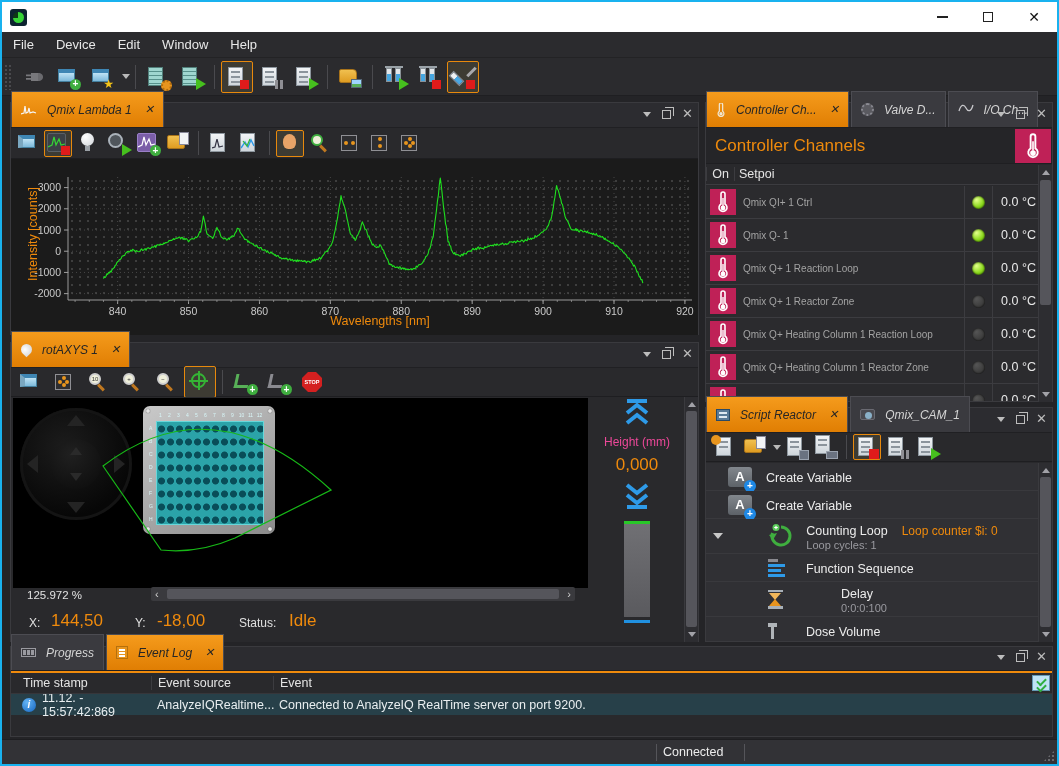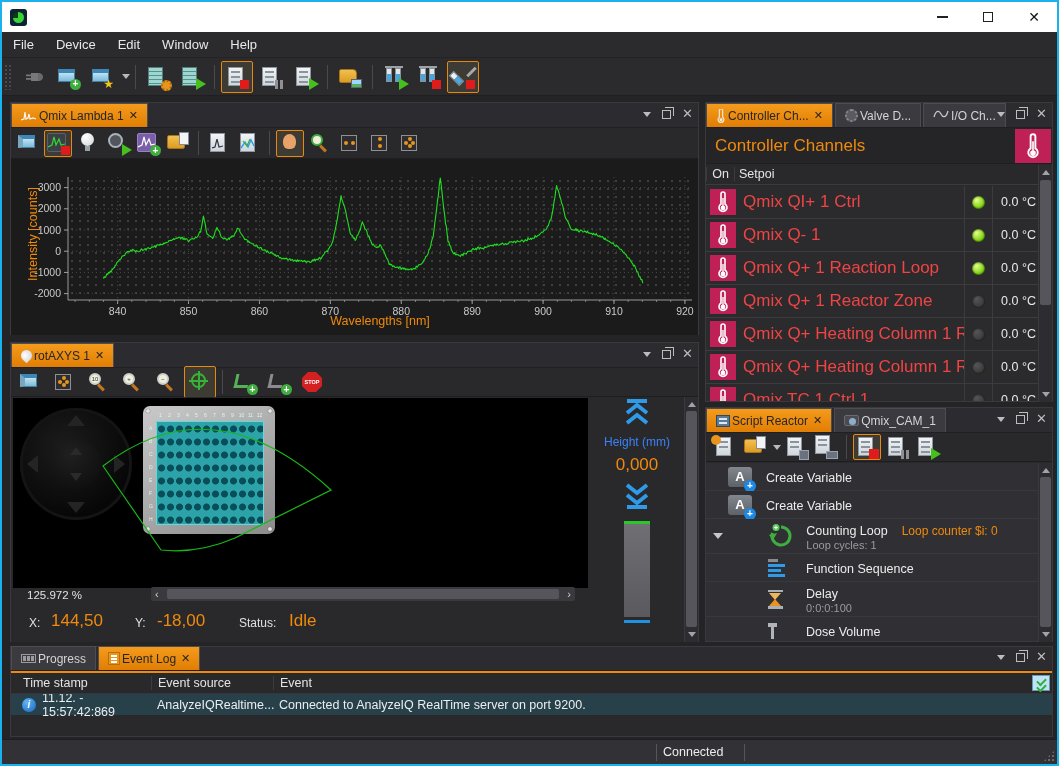--- a/index.html
+++ b/index.html
@@ -59,21 +59,21 @@
   .ic-target{position:absolute;left:3px;top:3px;width:15px;height:15px;border:2px solid #35b435;border-radius:50%;}
   .ic-target::before,.ic-target::after{content:"";position:absolute;background:#35b435;}
   .ic-target::before{left:50%;top:-4px;width:2px;height:19px;margin-left:-1px;}
   .ic-target::after{top:50%;left:-4px;height:2px;width:19px;margin-top:-1px;}
   .ic-stop{position:absolute;left:1px;top:2px;width:20px;height:20px;background:#d42020;clip-path:polygon(30% 0,70% 0,100% 30%,100% 70%,70% 100%,30% 100%,0 70%,0 30%);display:flex;align-items:center;justify-content:center;color:#fff;font-size:5.5px;font-weight:bold;}
   .ic-path{position:absolute;left:2px;top:4px;width:14px;height:14px;border-left:3px solid #58b058;border-bottom:3px solid #58b058;transform:skewX(-12deg);}
   .ic-path.gray{border-color:#8a8a90;}
   
   .panel{position:absolute;background:#29292c;border:1px solid #3a3a3e;}
   .tabbar{height:25px;background:#2c2c30;display:flex;align-items:flex-end;position:relative;border-bottom:1px solid #202023;}
-  .tab{height:24px;display:flex;align-items:center;gap:2px;padding:0 9px;font-size:12px;color:#d4d4d4;background:#3a3a3f;border:1px solid #4c4c52;border-bottom:none;margin-right:2px;white-space:nowrap;}
+  .tab{height:36px;display:flex;align-items:center;gap:10px;padding:0 9px;font-size:12px;color:#d4d4d4;background:#3a3a3f;border:1px solid #4c4c52;border-bottom:none;margin-right:2px;white-space:nowrap;font-style:italic;}
   .tab.active{background:linear-gradient(#f59b1c,#e07e03);color:#262626;}
   .tab .x{font-size:11px;margin-left:3px;}
   .pctrls{position:absolute;right:5px;top:6px;display:flex;align-items:center;gap:11px;color:#bdbdbd;}
   .pc-caret{width:0;height:0;border-left:4px solid transparent;border-right:4px solid transparent;border-top:5px solid #bdbdbd;}
   .pc-rest{width:9px;height:9px;border:1.3px solid #bdbdbd;position:relative;}
   .pc-rest::before{content:"";position:absolute;left:2px;top:-4px;width:8px;height:8px;border-top:1.3px solid #bdbdbd;border-right:1.3px solid #bdbdbd;}
   .pc-x{font-size:13px;line-height:10px;}
   
   .vscroll{position:absolute;top:0;right:0;width:14px;height:100%;background:#2d2d31;border-left:1px solid #3a3a3e;}
   .arr{position:absolute;left:3px;width:0;height:0;border-left:4px solid transparent;border-right:4px solid transparent;}
@@ -112,37 +112,37 @@
   .rowlabels span{height:13px;font-size:5px;color:#d8f6f8;display:flex;align-items:center;}
   .fansvg{position:absolute;left:0;top:0;pointer-events:none;}
   .rzoom{position:absolute;left:16px;top:192px;font-size:11.5px;color:#e2e2e2;}
   .hscroll{position:absolute;left:140px;top:190px;width:424px;height:14px;background:#3a3a3e;border-radius:2px;display:flex;align-items:center;justify-content:space-between;padding:0 4px;color:#cfcfcf;font-size:11px;}
   .hthumb{position:absolute;left:16px;top:2px;width:392px;height:10px;background:#55555b;border-radius:2px;}
   .xyline{position:absolute;left:0;top:210px;width:580px;height:30px;}
   .xyline .lbl{font-size:12px;color:#e0e0e0;}
   .xyline .val{font-size:17px;color:#ef8a0c;}
   .hcol{position:absolute;left:577px;top:0;width:98px;height:245px;text-align:center;}
   .chev{display:block;margin:0 auto;}
-  .hlabel{font-size:12px;color:#3b82f6;margin-top:8px;}
+  .hlabel{font-size:12px;color:#ec4899;margin-top:8px;}
   .hvalue{font-size:17px;color:#ef8a0c;margin-top:6px;}
   .gauge{position:relative;width:26px;height:96px;margin:10px auto 0 auto;background:linear-gradient(#707074,#5a5a5e);border-top:3px solid #28c828;}
   .gauge::after{content:"";position:absolute;left:0;bottom:-6px;width:100%;height:3px;background:#2090e0;}
   
   #controller{left:703px;top:100px;width:348px;height:300px;}
   .ctitle{position:relative;height:36px;background:#252528;border-bottom:1px solid #1f1f22;display:flex;align-items:center;}
   .ctitle .t{font-size:17px;color:#ef8a0c;padding-left:9px;}
   .thermo-btn{position:absolute;right:1px;top:1px;width:36px;height:34px;background:#bf2157;display:flex;align-items:center;justify-content:center;}
   .chead{height:21px;background:#29292c;border-bottom:1px solid #3c3c40;display:flex;align-items:center;font-size:12.5px;color:#e4e4e4;position:relative;}
   .chead .h-ctrl{width:266px;text-align:center;}
   .chead .h-on{width:28px;text-align:center;border-left:1px solid #3c3c40;}
   .chead .h-set{width:40px;padding-left:4px;border-left:1px solid #3c3c40;overflow:hidden;white-space:nowrap;}
   .crows{position:absolute;top:83px;bottom:0;left:0;right:14px;overflow:hidden;}
   .crow{height:33px;display:flex;align-items:center;border-bottom:1px solid #3c3c40;background:#2b2b2e;}
   .crow .cicon{width:26px;height:26px;background:#bf2157;margin:0 7px 0 4px;display:flex;align-items:center;justify-content:center;flex:none;}
-  .crow .cname{flex:1;font-size:17px;color:#ef4444;white-space:nowrap;overflow:hidden;}
+  .crow .cname{flex:1;font-size:10px;color:#a3a3a3;white-space:nowrap;overflow:hidden;}
   .crow .conc{width:28px;display:flex;justify-content:center;flex:none;border-left:1px solid #3c3c40;align-self:stretch;align-items:center;}
   .led{width:13px;height:13px;border-radius:50%;background:radial-gradient(circle at 35% 30%,#555,#2e2e2e);box-shadow:inset 0 0 2px #000;}
   .led.on{background:radial-gradient(circle at 35% 30%,#e2ff8a,#8cd91e 55%,#4f9a00);}
   .crow .cset{width:46px;font-size:12.5px;color:#e8e8e8;text-align:right;flex:none;border-left:1px solid #3c3c40;align-self:stretch;display:flex;align-items:center;justify-content:flex-end;padding-right:2px;}
   
   #script{left:703px;top:405px;width:348px;height:235px;}
   .stoolbar{height:29px;background:#29292c;display:flex;align-items:center;border-bottom:1px solid #1e1e21;padding-left:4px;}
   .stoolbar .tbtn{width:28px;height:26px;}
   .slist{position:absolute;top:55px;bottom:0;left:0;right:14px;overflow:hidden;background:#2c2c2f;}
   .sitem{position:relative;display:flex;align-items:center;border-bottom:1px solid #39393d;background:#303034;padding:2px 0;}
@@ -947,21 +947,21 @@
           <span style="margin-left:62px;display:flex;align-items:center;width:30px;flex:none">
             <span class="ic-seq">
               <i class="g"></i>
               <i style="top:5px;width:17px"></i>
               <i style="top:10px;width:13px"></i>
               <i style="top:15px;width:17px"></i>
             </span>
           </span>
           <span class="txt" style="margin-left:8px"><span class="l1row"><span class="l1">Function Sequence</span></span></span>
         </div>
-        <div class="sitem" style="min-height: 33px;">
+        <div class="sitem" style="min-height: 33px; gap: 35px;">
           <span style="margin-left:62px;display:flex;align-items:center;width:30px;flex:none">
             <span class="ic-hour">
               <span class="t1"></span>
               <span class="t2"></span>
             </span>
           </span>
           <span class="txt" style="margin-left:8px"><span class="l1row"><span class="l1">Delay</span></span><div class="sub">0:0:0:100</div></span>
         </div>
         <div class="sitem" style="min-height: 28px;">
           <span style="margin-left:62px;display:flex;align-items:center;width:30px;flex:none">

